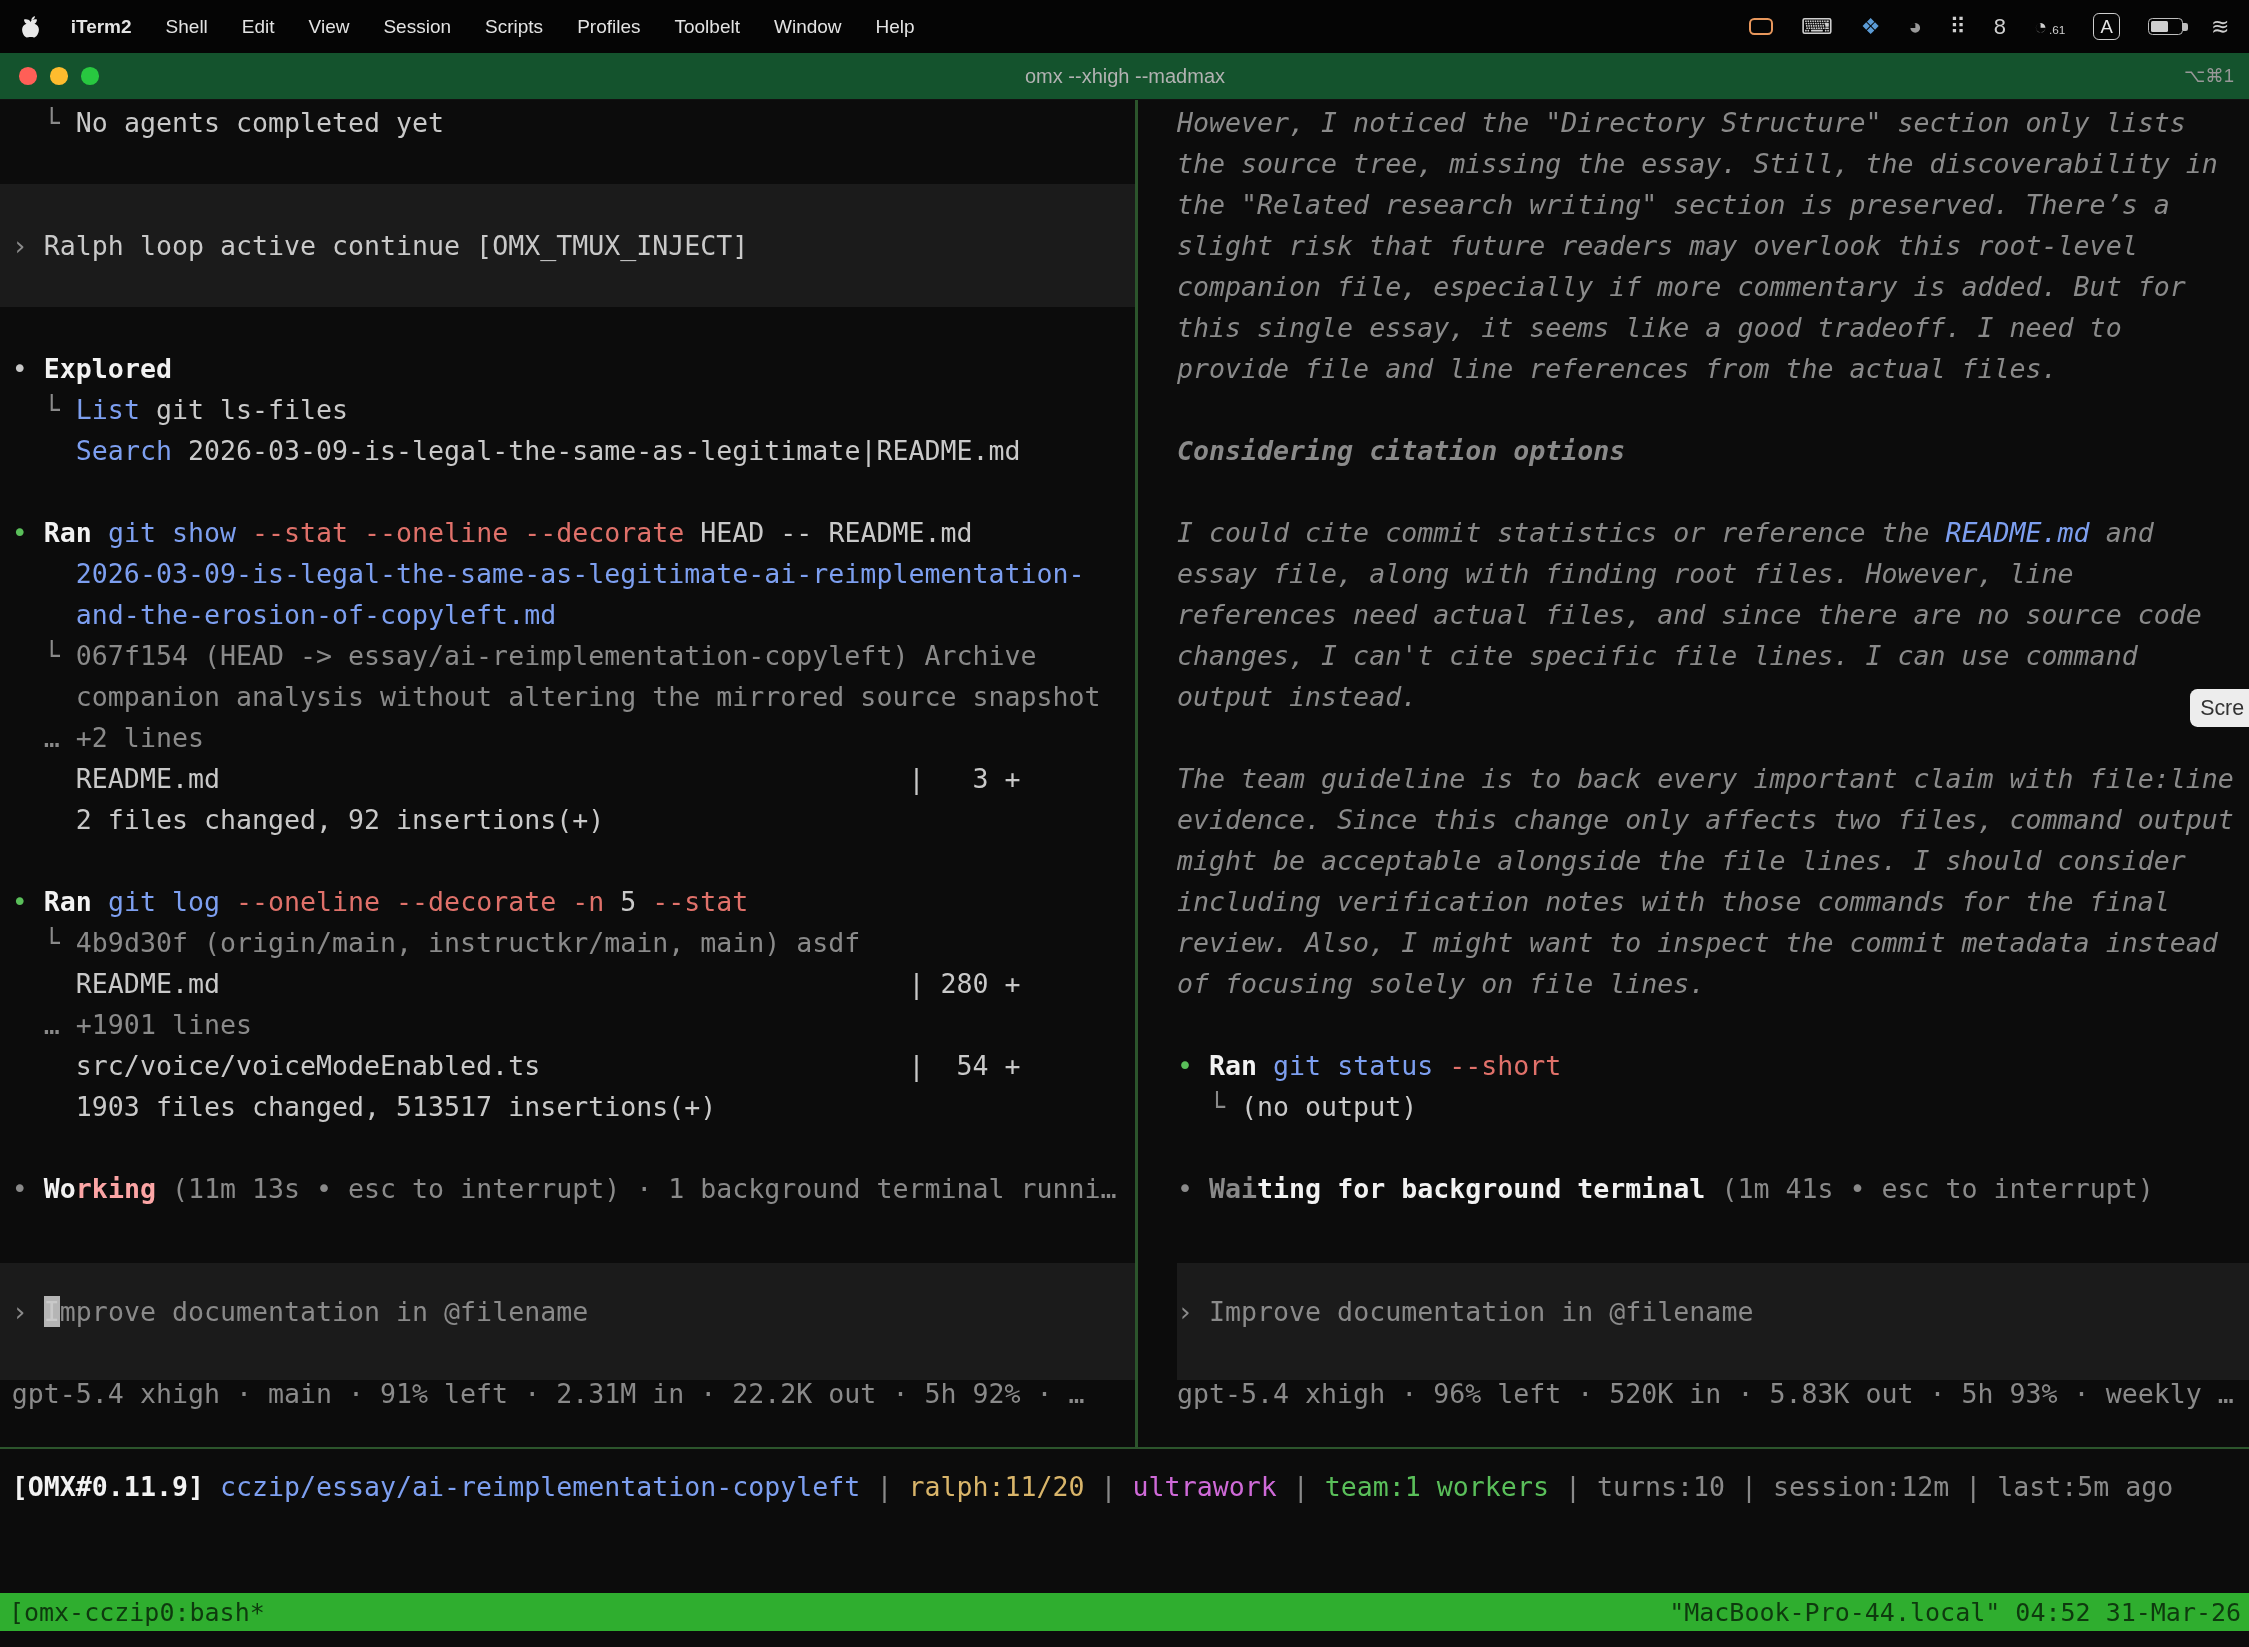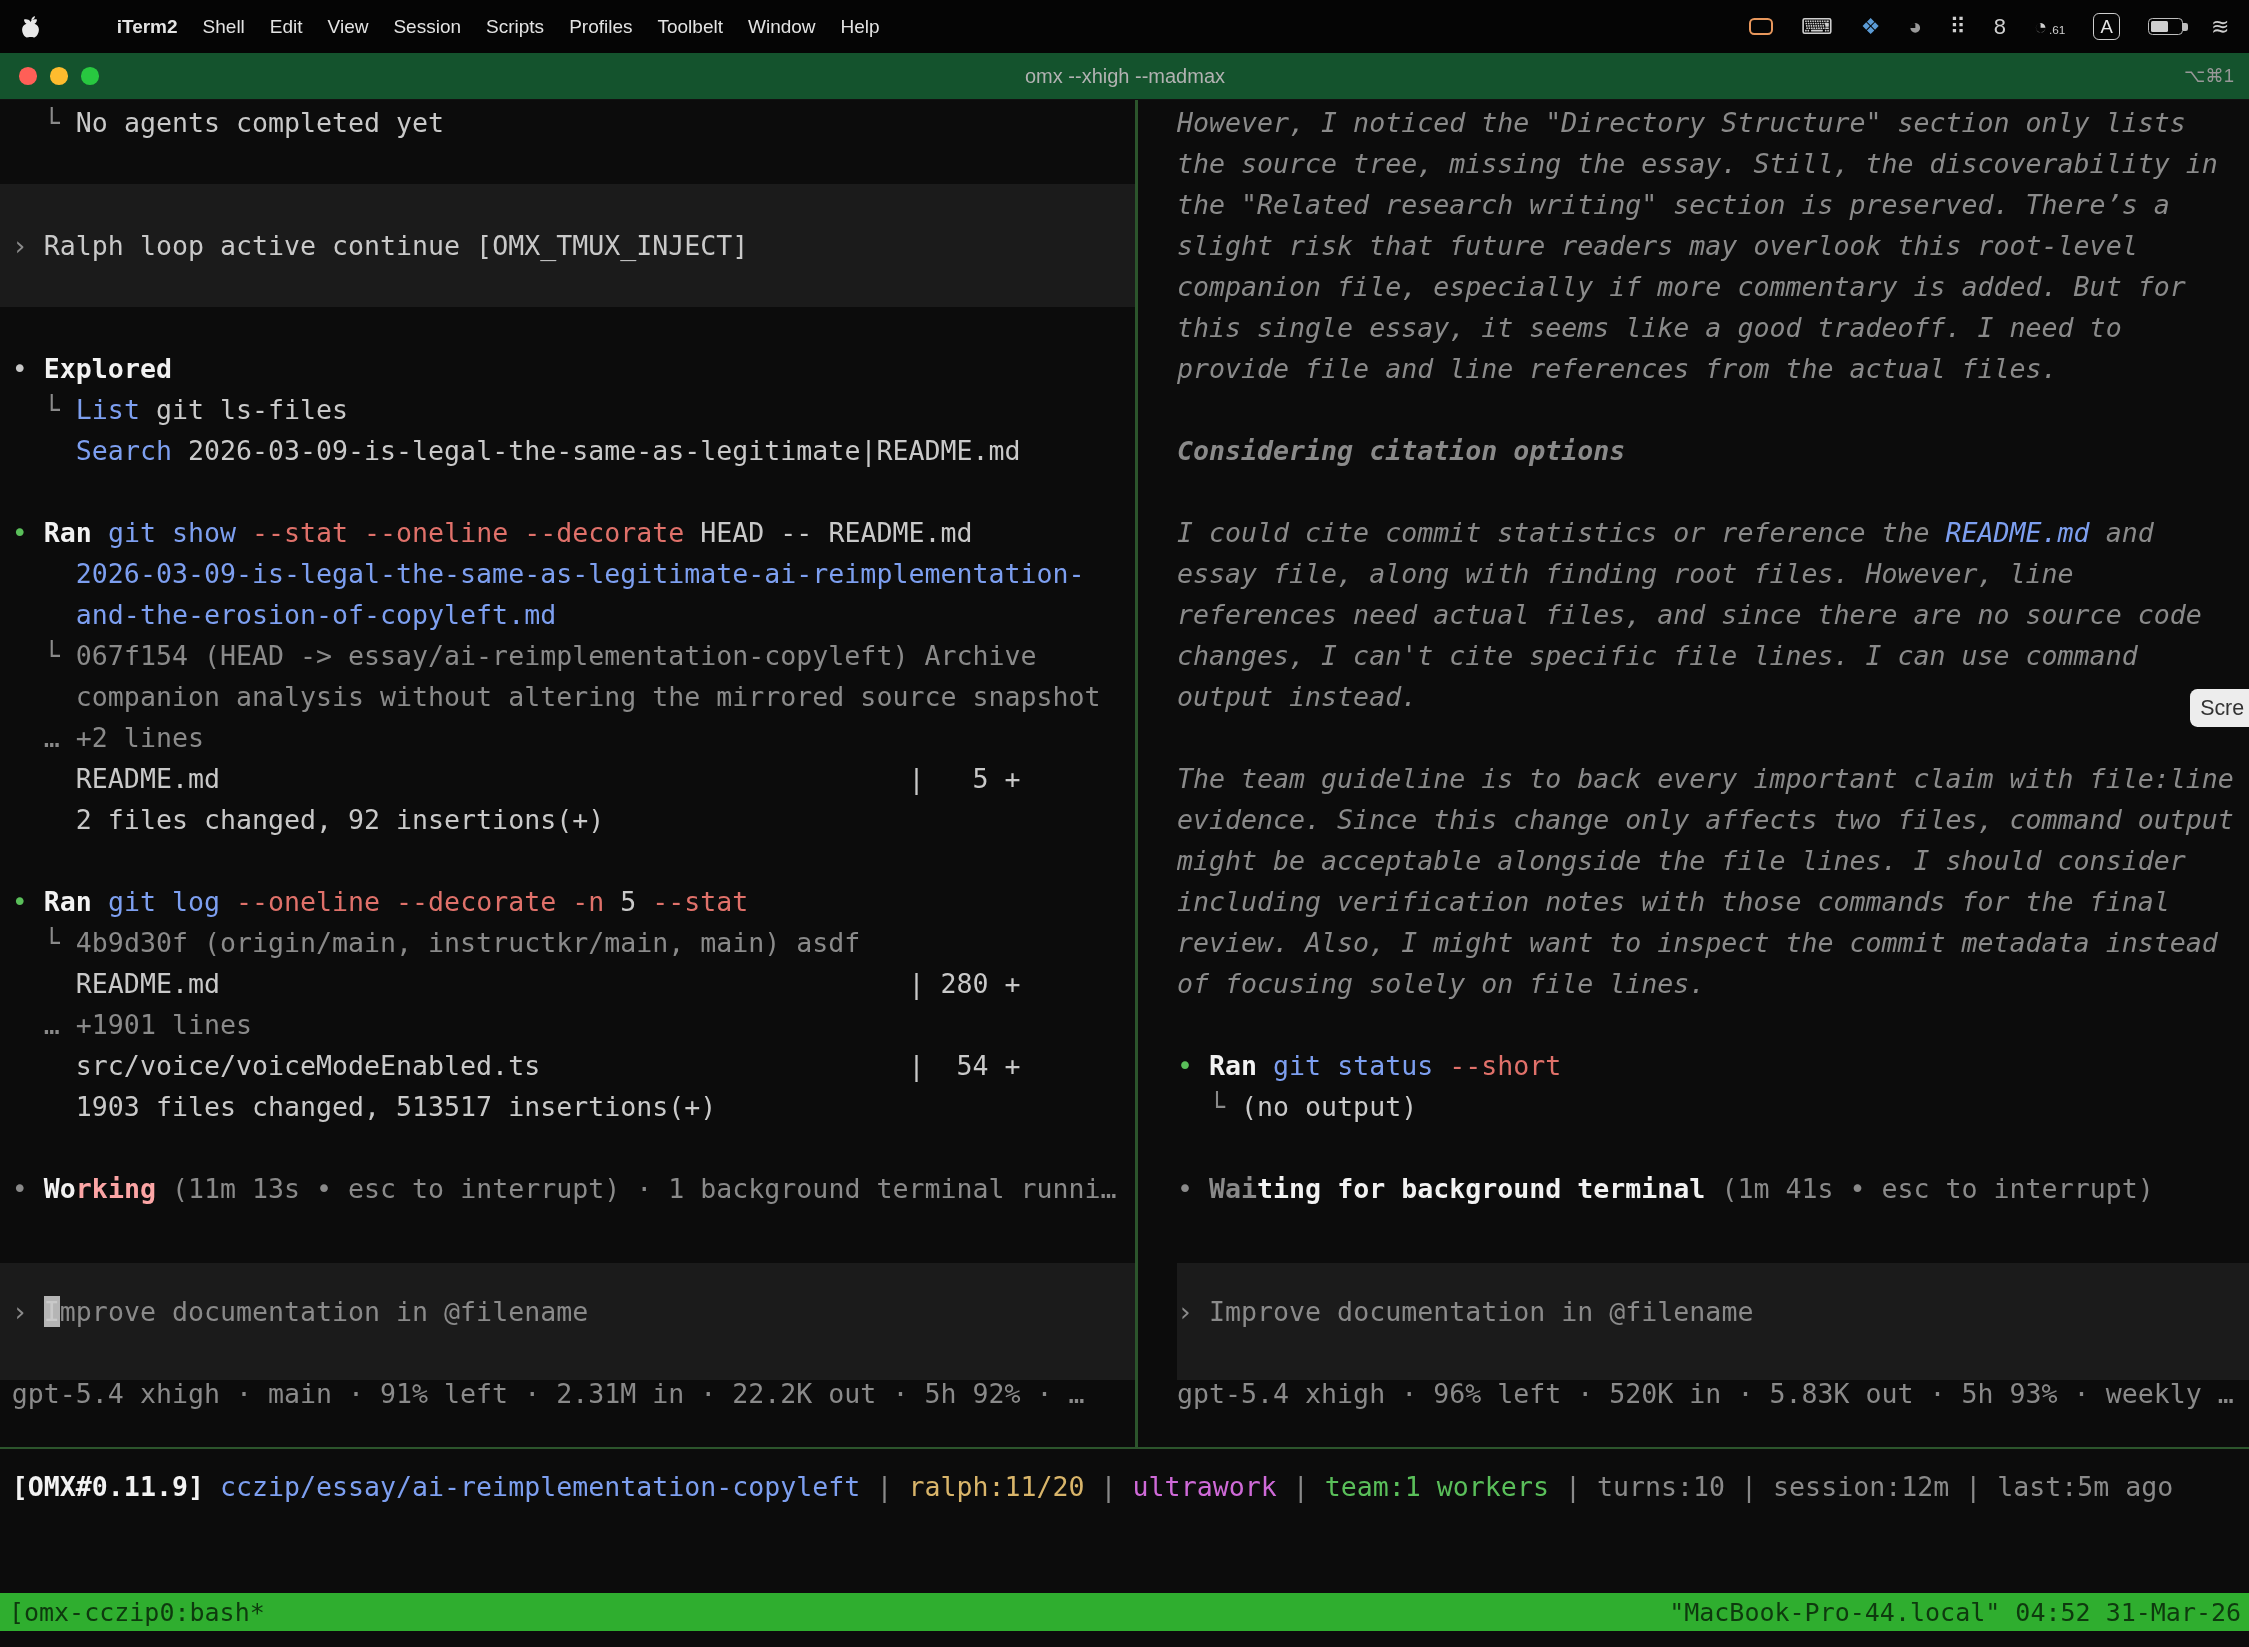--- a/index.html
+++ b/index.html
@@ -3,21 +3,21 @@
 <meta charset="utf-8">
 <style>
   * { margin:0; padding:0; box-sizing:border-box; }
   html,body { width:2250px; height:1648px; background:#000; overflow:hidden; }
   body { position:relative; font-family:"Liberation Sans","DejaVu Sans",sans-serif; }
 
   
   .menubar { position:absolute; top:0; left:0; right:0; height:53px; background:#050505;
              display:flex; align-items:center; padding:0 20.7px; color:#e3e3e3; font-size:19px; }
   .apple { margin-right:31px; display:flex; align-items:center; }
-  .menu-items { display:flex; gap:25px; align-items:center;margin-left:46px; }
+  .menu-items { display:flex; gap:34px; align-items:center; }
   .menu-item { cursor:default; }
   .appname { font-weight:bold; }
   .status-icons { margin-left:auto; display:flex; align-items:center; gap:28px; color:#cfcfcf; font-size:22px; }
   .rec-ind { width:23.6px; height:17px; border:2.2px solid #e8975c; border-radius:5.2px; }
   .abox { width:26.6px; height:26.6px; border:1.5px solid #cfcfcf; border-radius:5.9px; display:flex;
           align-items:center; justify-content:center; font-size:18.5px; color:#e6e6e6; }
   .batt { width:35px; height:17.7px; border:1.5px solid #bdbdbd; border-radius:4.4px; position:relative; padding:2.2px; }
   .batt-fill { width:60%; height:100%; background:#cfcfcf; border-radius:1.5px; }
   .batt-nub { position:absolute; right:-5.9px; top:4.4px; width:4.4px; height:8px; background:#bdbdbd; border-radius:0 2.2px 2.2px 0; }
   .sub { font-size:11.8px; margin-left:1.5px; color:#cfcfcf; }
@@ -123,21 +123,21 @@
         <div class="row"><span style="color: rgb(201, 201, 201);">• </span><span style="color: rgb(242, 242, 242); font-weight: bold; margin-top: 13px;">Explored</span></div>
         <div class="row"><span style="color: rgb(138, 138, 138);">  └ </span><span style="color: rgb(125, 159, 240);">List</span><span style="color: rgb(201, 201, 201);"> git ls-files</span></div>
         <div class="row"><span style="color: rgb(201, 201, 201);">    </span><span style="color: rgb(125, 159, 240);">Search</span><span style="color: rgb(201, 201, 201);"> 2026-03-09-is-legal-the-same-as-legitimate|README.md</span></div>
         <div class="row"></div>
         <div class="row"><span style="color: rgb(90, 191, 90);">• </span><span style="color: rgb(242, 242, 242); font-weight: bold;">Ran</span><span style="color: rgb(201, 201, 201);"> </span><span style="color: rgb(125, 159, 240);">git show</span><span style="color: rgb(201, 201, 201);"> </span><span style="color: rgb(224, 113, 106);">--stat --oneline --decorate</span><span style="color: rgb(201, 201, 201);"> HEAD -- README.md</span></div>
         <div class="row"><span style="color: rgb(125, 159, 240);">    2026-03-09-is-legal-the-same-as-legitimate-ai-reimplementation-</span></div>
         <div class="row"><span style="color: rgb(125, 159, 240);">    and-the-erosion-of-copyleft.md</span></div>
         <div class="row"><span style="color: rgb(138, 138, 138);">  └ </span><span style="color: rgb(138, 138, 138);">067f154 (HEAD -&gt; essay/ai-reimplementation-copyleft) Archive</span></div>
         <div class="row"><span style="color: rgb(138, 138, 138);">    companion analysis without altering the mirrored source snapshot</span></div>
         <div class="row"><span style="color: rgb(138, 138, 138);">  … +2 lines</span></div>
-        <div class="row"><span style="color: rgb(201, 201, 201);">    README.md                                           |   5 +</span></div>
+        <div class="row"><span style="color: rgb(201, 201, 201);">    README.md                                           |   3 +</span></div>
         <div class="row"><span style="color: rgb(201, 201, 201);">    2 files changed, 92 insertions(+)</span></div>
         <div class="row"></div>
         <div class="row"><span style="color: rgb(90, 191, 90);">• </span><span style="color: rgb(242, 242, 242); font-weight: bold;">Ran</span><span style="color: rgb(201, 201, 201);"> </span><span style="color: rgb(125, 159, 240);">git log</span><span style="color: rgb(201, 201, 201);"> </span><span style="color: rgb(224, 113, 106);">--oneline --decorate -n</span><span style="color: rgb(201, 201, 201);"> 5 </span><span style="color: rgb(224, 113, 106);">--stat</span></div>
         <div class="row"><span style="color: rgb(138, 138, 138);">  └ </span><span style="color: rgb(138, 138, 138);">4b9d30f (origin/main, instructkr/main, main) asdf</span></div>
         <div class="row"><span style="color: rgb(201, 201, 201);">    README.md                                           | 280 +</span></div>
         <div class="row"><span style="color: rgb(138, 138, 138);">  … +1901 lines</span></div>
         <div class="row"><span style="color: rgb(201, 201, 201);">    src/voice/voiceModeEnabled.ts                       |  54 +</span></div>
         <div class="row"><span style="color: rgb(201, 201, 201);">    1903 files changed, 513517 insertions(+)</span></div>
         <div class="row"></div>
         <div class="row"><span style="color: rgb(138, 138, 138);">• </span><span style="color: rgb(242, 242, 242); font-weight: bold;">Wo</span><span style="color: #fca5a5; font-weight: bold;">rking</span><span style="color: rgb(138, 138, 138);"> (11m 13s • esc to interrupt) · 1 background terminal runni…</span></div>

